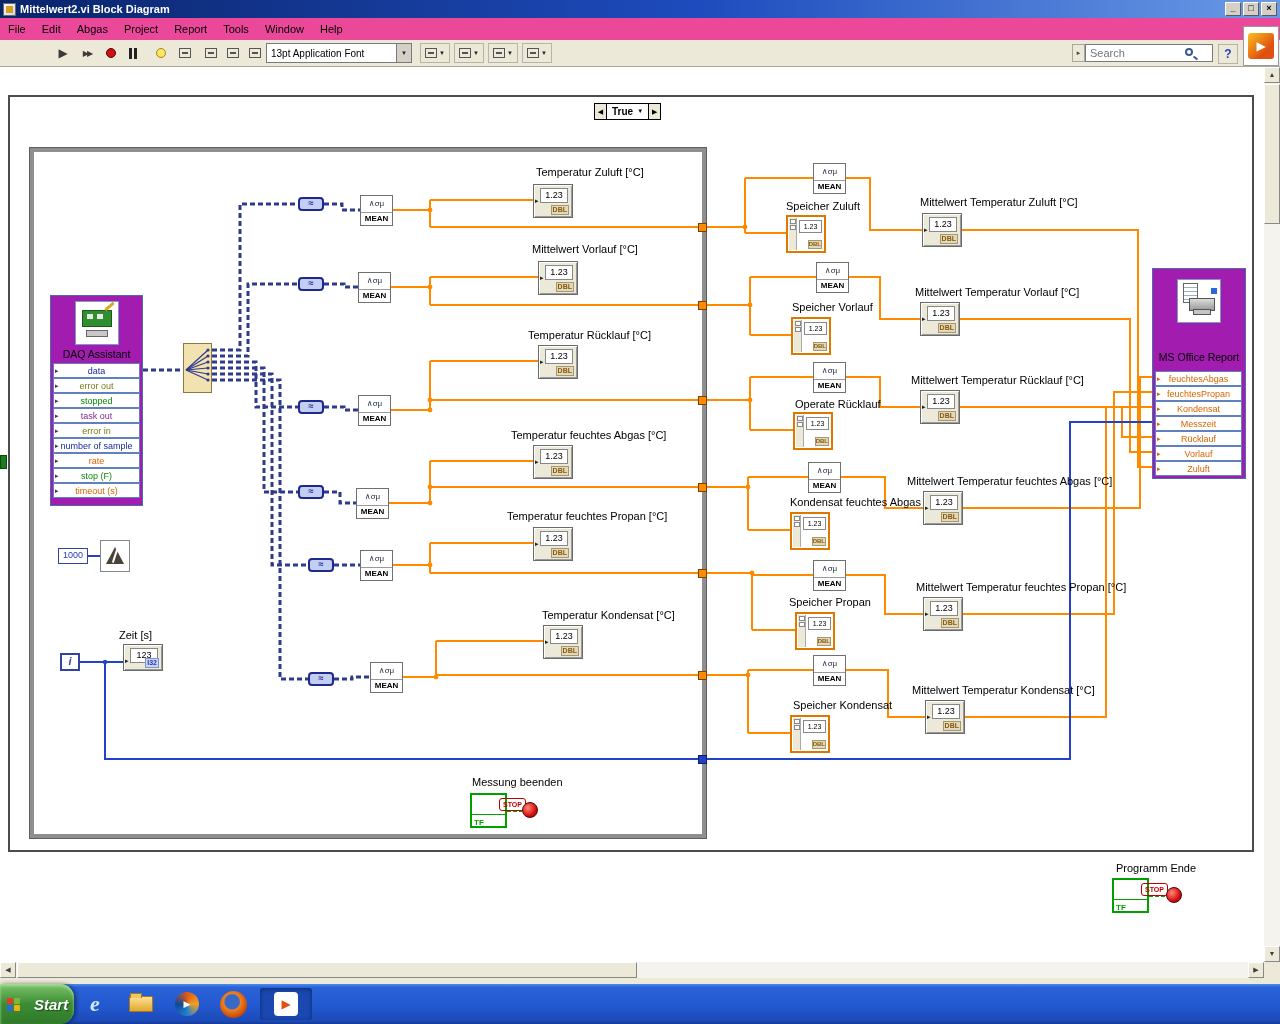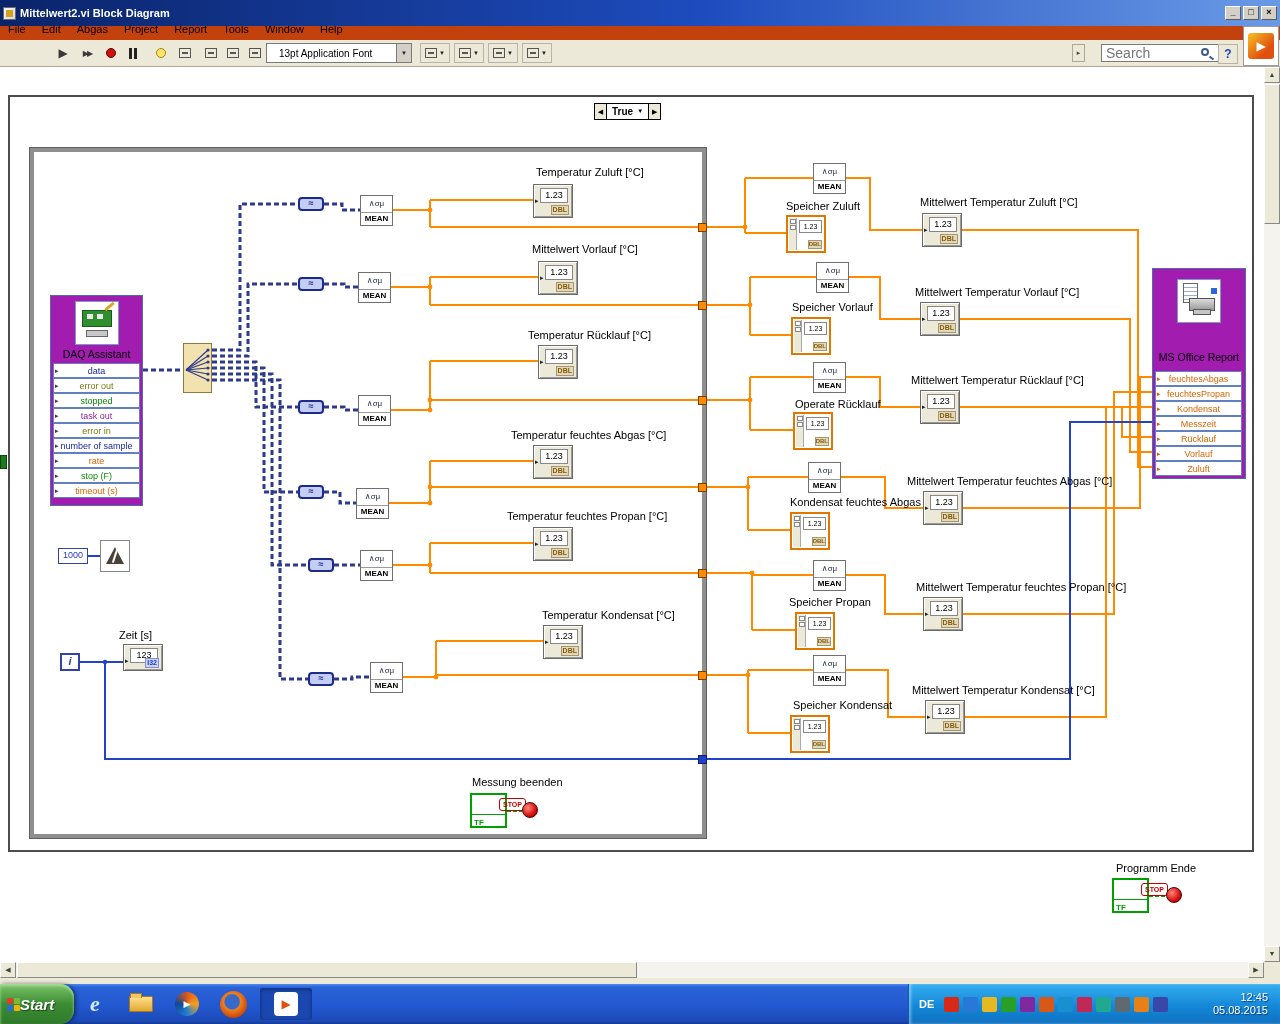--- a/index.html
+++ b/index.html
@@ -1,50 +1,50 @@
 <!DOCTYPE html>
 <html><head>
 <meta charset="utf-8">
 <style>
   *{margin:0;padding:0;box-sizing:border-box;}
   html,body{width:1280px;height:1024px;overflow:hidden;}
   body{position:relative;font-family:"Liberation Sans",sans-serif;background:#ece9d8;font-size:11px;}
 
   
-  .titlebar{position:absolute;left:0;top:0;width:1280px;height:26px;z-index:30;
+  .titlebar{position:absolute;left:0;top:0;width:1280px;height:18px;z-index:30;
     background:linear-gradient(90deg,#0a246a 0%,#1e4cbe 55%,#6a9ae6 100%);
     color:#fff;display:flex;align-items:center;padding:0 3px;}
   .title-icon{width:13px;height:13px;background:linear-gradient(135deg,#f8f8f8,#cfd8ea);border:1px solid #6a6a6a;margin-right:4px;position:relative;}
   .title-icon:after{content:"";position:absolute;left:2px;top:2px;width:7px;height:7px;background:#d8a020;}
   .title-text{font-weight:bold;font-size:11px;}
   .win-btns{margin-left:auto;display:flex;gap:2px;}
   .win-btn{width:16px;height:14px;background:#d4d0c8;border:1px solid #fff;border-right-color:#5a5a5a;border-bottom-color:#5a5a5a;
     font-size:9px;line-height:11px;text-align:center;color:#000;font-weight:bold;}
 
   
-  .menubar{position:absolute;left:0;top:18px;width:1280px;height:22px;background:#c2410c;display:flex;align-items:center;z-index:25;}
+  .menubar{position:absolute;left:0;top:18px;width:1280px;height:22px;background:#ec4899;display:flex;align-items:center;z-index:25;}
   .menu-item{padding:0 8px;color:#000;}
   .toolbar{position:absolute;left:0;top:40px;width:1280px;height:27px;background:#ece9d8;border-bottom:1px solid #aca899;z-index:25;}
   .tbtn{position:absolute;top:3px;width:22px;height:20px;background:#ece9d8;border:1px solid #ece9d8;display:flex;align-items:center;justify-content:center;}
   .glyph-run{color:#3a3a3a;font-size:12px;line-height:12px;}
   .glyph-run2{color:#3a3a3a;font-size:8px;letter-spacing:-2px;}
   .dot-red{width:10px;height:10px;border-radius:50%;background:#cf1010;border:1px solid #5a0000;}
   .pausebars{display:flex;gap:2px;}
   .pausebars i{display:block;width:3px;height:11px;background:#222;}
   .bulb{width:10px;height:10px;border-radius:50%;background:#ffe468;border:1px solid #9a8a10;}
   .mini-shape{width:12px;height:10px;border:1px solid #555;position:relative;}
   .mini-shape:after{content:"";position:absolute;left:2px;top:3px;right:2px;border-top:2px solid #555;}
   .fontsel{position:absolute;left:266px;top:3px;width:146px;height:20px;background:#fff;border:1px solid #7a7a7a;display:flex;align-items:center;}
-  .fontsel .fname{flex:1;padding-left:12px;font-size:10px;color:#000;white-space:nowrap;overflow:hidden;}
+  .fontsel .fname{flex:1;padding-left:4px;font-size:10px;color:#000;white-space:nowrap;overflow:hidden;}
   .fontsel .fdrop{width:15px;height:18px;background:#d4d0c8;border-left:1px solid #7a7a7a;font-size:6px;text-align:center;line-height:18px;color:#222;}
   .combo{position:absolute;top:3px;width:30px;height:20px;background:#ece9d8;border:1px solid #b8b4a8;display:flex;align-items:center;justify-content:center;gap:2px;}
   .combo .cdrop{font-size:6px;color:#222;}
   .search-wrap{position:absolute;left:1072px;top:4px;display:flex;align-items:center;}
   .search-pre{width:13px;height:18px;background:#ece9d8;border:1px solid #aca899;font-size:7px;line-height:16px;text-align:center;color:#444;}
-  .search-input{width:128px;height:18px;border:1px solid #7a7a7a;font-family:"Liberation Sans",sans-serif;font-size:14px;padding:0 14px 0 4px;color:#444;margin-left:16px;}
+  .search-input{width:128px;height:18px;border:1px solid #7a7a7a;font-family:"Liberation Sans",sans-serif;font-size:11px;padding:0 14px 0 4px;color:#444;}
   .mag{position:absolute;right:20px;top:4px;width:8px;height:8px;border:2px solid #3c5a8c;border-radius:50%;}
   .mag:after{content:"";position:absolute;left:6px;top:7px;width:5px;height:2px;background:#3c5a8c;transform:rotate(40deg);}
   .helpbtn{position:absolute;left:1218px;top:4px;width:20px;height:20px;background:#ece9d8;border:1px solid #b8b4a8;
     color:#2040c0;font-weight:bold;font-size:12px;text-align:center;line-height:18px;}
   .lv-logo{position:absolute;left:1243px;top:26px;width:36px;height:40px;background:#fff;border:1px solid #9a9a9a;z-index:40;display:flex;align-items:center;justify-content:center;}
   .lv-logo .sq{width:26px;height:26px;background:linear-gradient(135deg,#f8c020,#e05010 70%);color:#fff;font-size:12px;text-align:center;line-height:26px;border-radius:3px;}
 
   
   .canvas{position:absolute;left:0;top:67px;width:1264px;height:895px;background:#fff;z-index:1;}
   .case-border{position:absolute;left:8px;top:95px;width:1246px;height:757px;border:2px solid #4c4c4c;z-index:2;}
@@ -139,21 +139,21 @@
   .sbtn{position:absolute;width:16px;height:16px;background:#ece9d8;border:1px solid #fff;border-right-color:#888;border-bottom-color:#888;
     font-size:7px;text-align:center;line-height:14px;color:#404040;}
   .sthumb{position:absolute;background:#ece9d8;border:1px solid #fff;border-right-color:#888;border-bottom-color:#888;}
   .scorner{position:absolute;left:1264px;top:962px;width:16px;height:16px;background:#ece9d8;z-index:20;}
 
   
   .taskbar{position:absolute;left:0;top:984px;width:1280px;height:40px;z-index:50;
     background:linear-gradient(180deg,#4e8df0 0%,#2a63d8 8%,#2258d0 55%,#1c4ab8 92%,#153a96 100%);}
   .startbtn{position:absolute;left:0;top:0;width:74px;height:40px;border-radius:0 14px 14px 0;
     background:linear-gradient(180deg,#7cc468,#3c8c34 50%,#2f7a2a);box-shadow:inset 0 2px 3px #a8dc9a,2px 0 4px rgba(0,0,0,.45);
-    display:flex;align-items:center;gap:0;padding-left:7px;color:#fff;font-weight:bold;font-style:italic;font-size:15px;text-shadow:1px 1px 1px #1a4a14;}
+    display:flex;align-items:center;gap:14px;padding-left:7px;color:#fff;font-weight:bold;font-style:italic;font-size:15px;text-shadow:1px 1px 1px #1a4a14;}
   .flag{display:grid;grid-template-columns:6px 6px;grid-template-rows:6px 6px;gap:1px;}
   .flag i{border-radius:1px;}
   .flag i:nth-child(1){background:#e03c28;}.flag i:nth-child(2){background:#7ab83c;}
   .flag i:nth-child(3){background:#2a6cd8;}.flag i:nth-child(4){background:#f0b400;}
   .ql{position:absolute;top:6px;width:30px;height:28px;display:flex;align-items:center;justify-content:center;}
   .ie-e{font-size:22px;font-weight:bold;font-style:italic;color:#cfeaff;font-family:"Liberation Serif",serif;}
   .folder{width:24px;height:16px;background:linear-gradient(#ffe090,#e0a830);border:1px solid #a87820;position:relative;border-radius:1px;}
   .folder:before{content:"";position:absolute;left:0;top:-4px;width:10px;height:4px;background:#f0c860;border:1px solid #a87820;border-bottom:none;}
   .wmp{width:24px;height:24px;border-radius:50%;background:conic-gradient(#e05818,#f0a020,#2080d0,#104898,#e05818);
     display:flex;align-items:center;justify-content:center;color:#fff;font-size:9px;}
@@ -741,34 +741,13 @@
       </span>
     </div>
   <div class="ql" style="left:218px">
       <span class="fx"></span>
     </div>
   <div class="appbtn">
       <span class="lvicon">
         <span>▶</span>
       </span>
     </div>
-  <div class="tray">
-    <span class="lang">DE</span>
-    <span class="tray-icons">
-      <i style="background:#d82818"></i>
-      <i style="background:#2878d8"></i>
-      <i style="background:#e8b820"></i>
-      <i style="background:#28a028"></i>
-      <i style="background:#8028a0"></i>
-      <i style="background:#d85818"></i>
-      <i style="background:#1890d0"></i>
-      <i style="background:#c02858"></i>
-      <i style="background:#20a890"></i>
-      <i style="background:#606870"></i>
-      <i style="background:#e88018"></i>
-      <i style="background:#3848a8"></i>
-    </span>
-    <span class="clock">
-      <div>12:45</div>
-      <div>05.08.2015</div>
-    </span>
-  </div>
 </div>
 
 </body></html>

